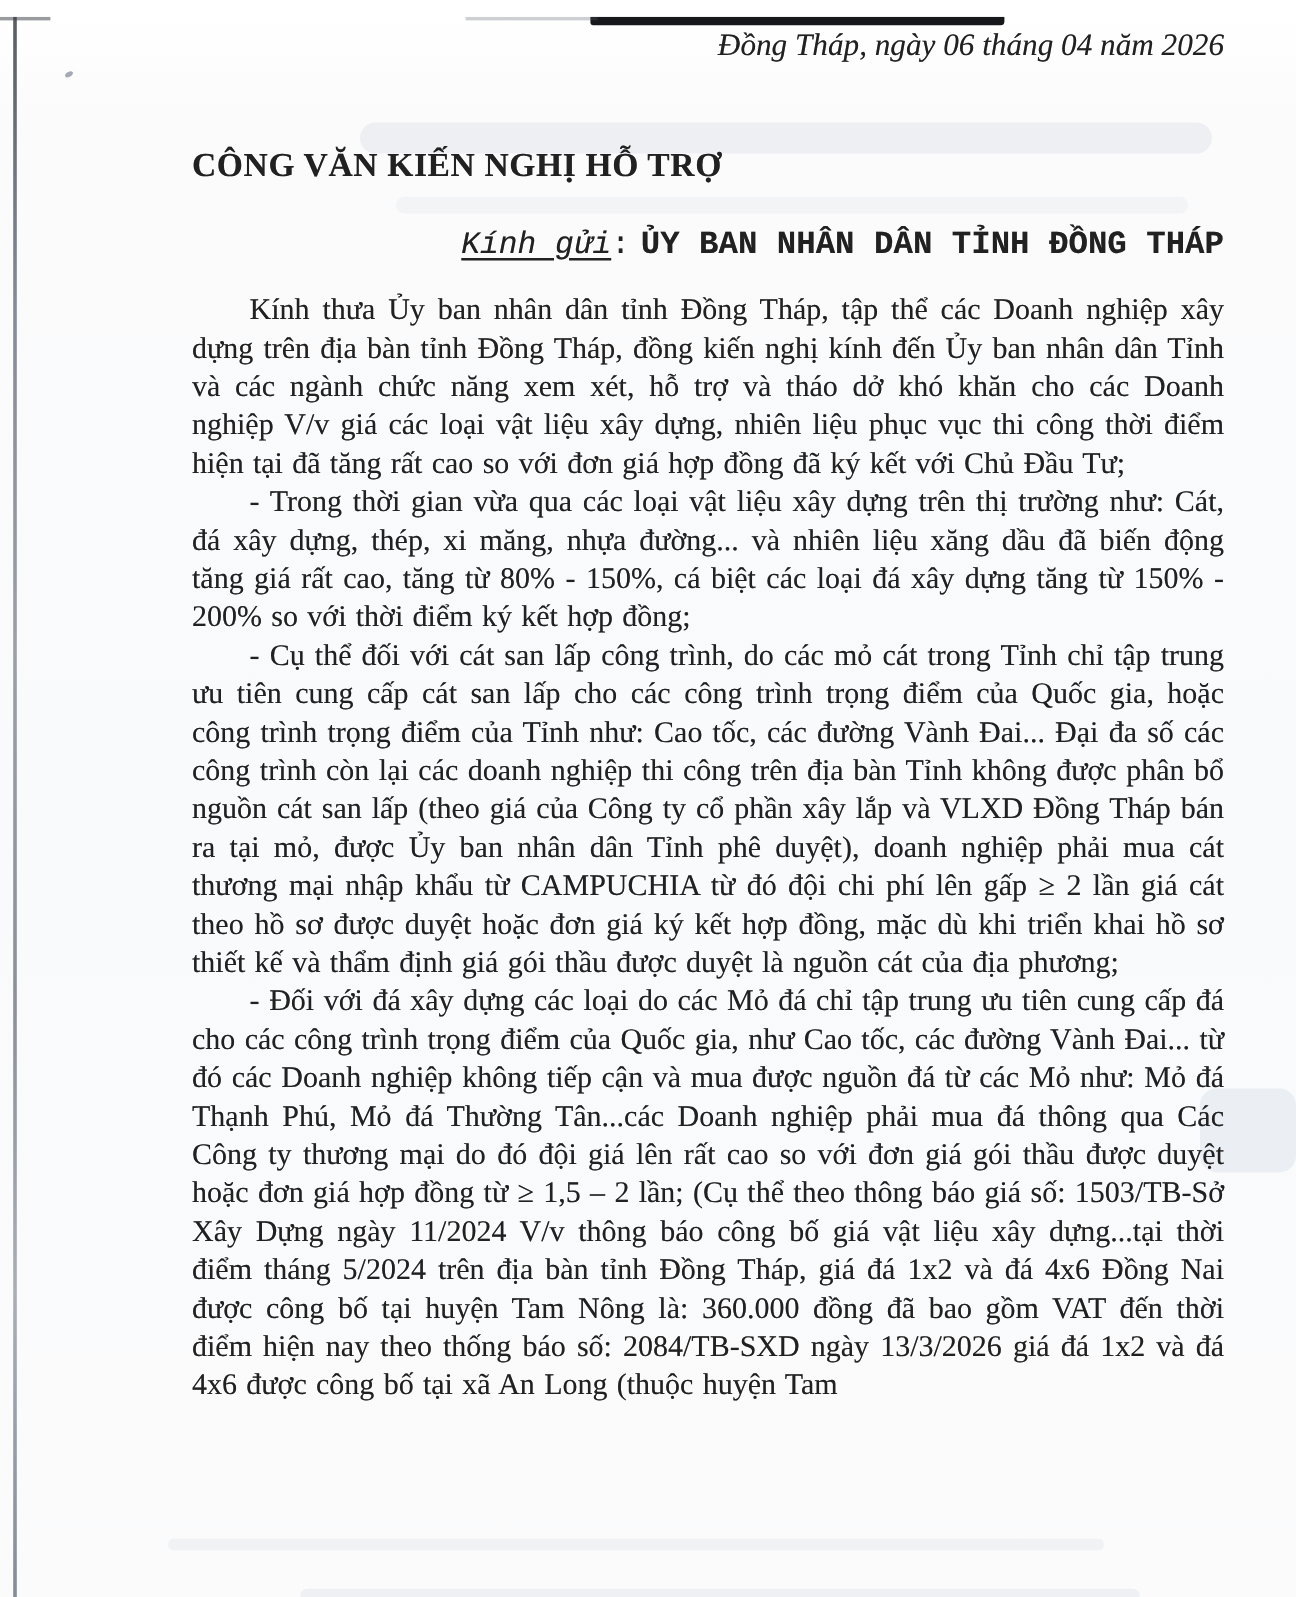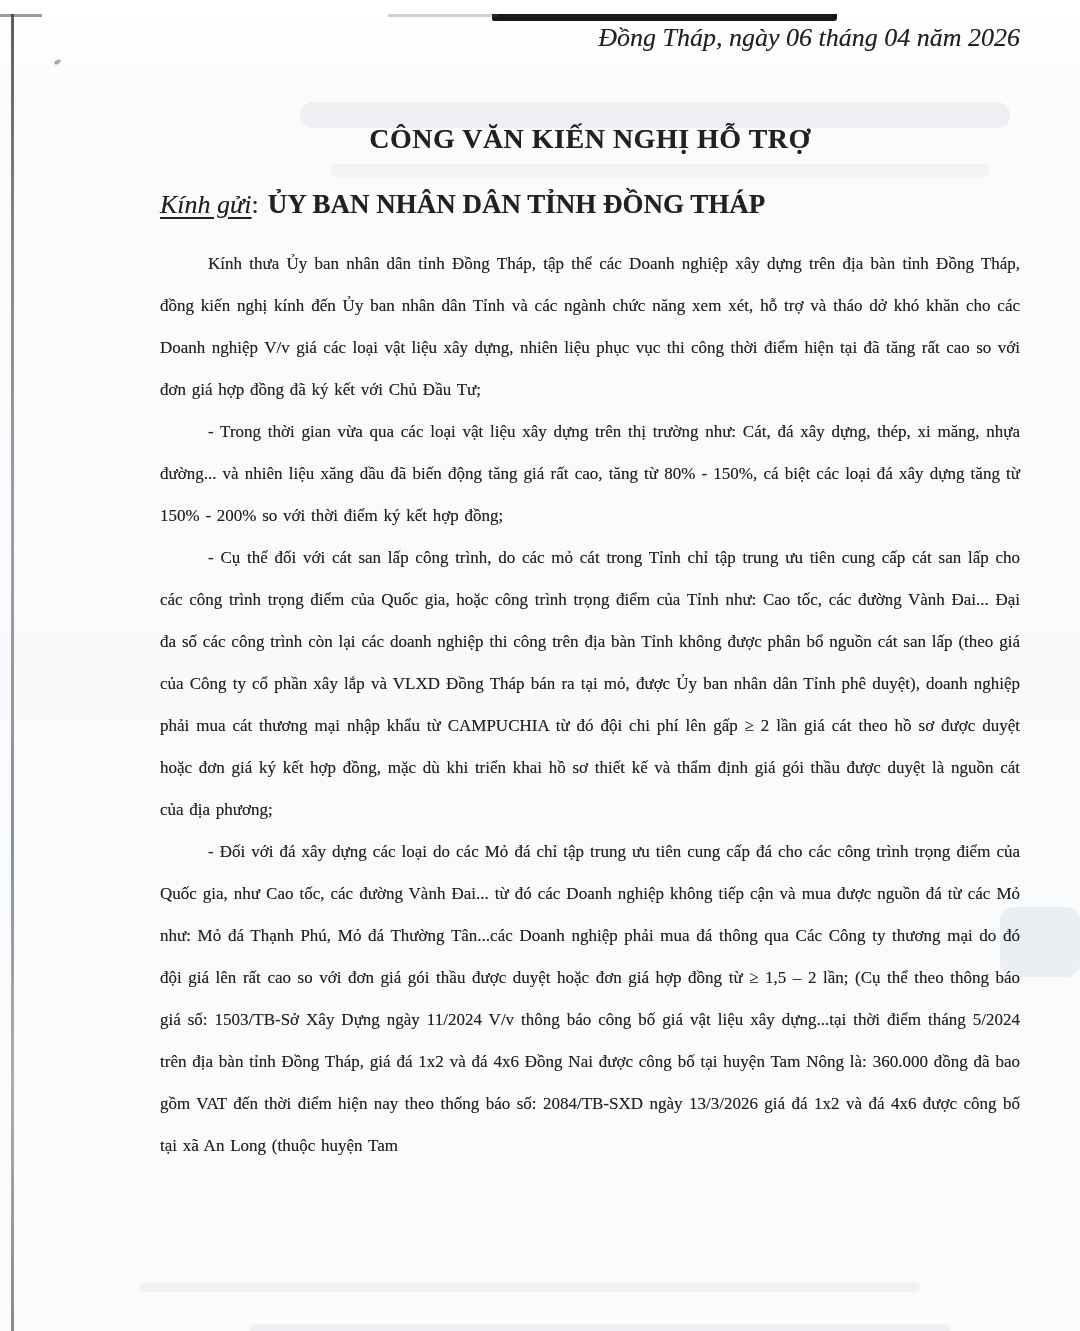--- a/index.html
+++ b/index.html
@@ -78,53 +78,53 @@
   }
   .dateline {
     text-align: right;
     font-style: italic;
     font-size: 26px;
     line-height: 32px;
     margin: 0;
   }
   .doc-title {
     margin: 70px 0 0 0;
-    text-align: center;
     font-size: 28px;
     font-weight: bold;
     letter-spacing: 0.5px;
     line-height: 30px;
   }
   .doc-subtitle {
     margin: 20px 0 0 0;
     text-align: center;
     font-size: 26px;
     line-height: 34px;
   }
   .salutation {
     margin: 34px 0 0 0;
-    text-align: left;
+    text-align: right;
     font-size: 26px;
     line-height: 32px;
+    font-family: Liberation Mono, monospace;
   }
   .salutation .kinh-gui {
     font-style: italic;
     text-decoration: underline;
     text-underline-offset: 4px;
   }
   .salutation .sep { padding-right: 9px; }
   .salutation .recipient {
     font-weight: bold;
     font-size: 27px;
   }
   .body-text { margin-top: 22px; }
   .para {
     margin: 0;
-    font-size: 17px;
-    line-height: 42px;
+    font-size: 25px;
+    line-height: 32px;
     text-align: justify;
     text-indent: 48px;
     word-spacing: 1.5px;
   }
 </style>
 </head>
 <body>
 
 <div class="scan-page">
 

